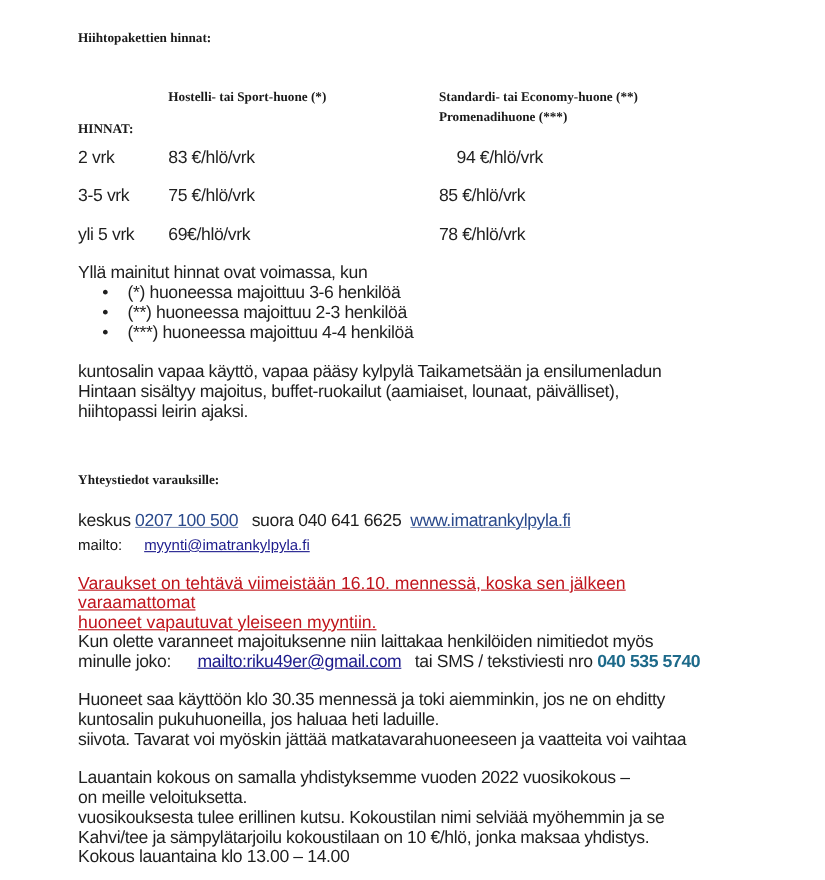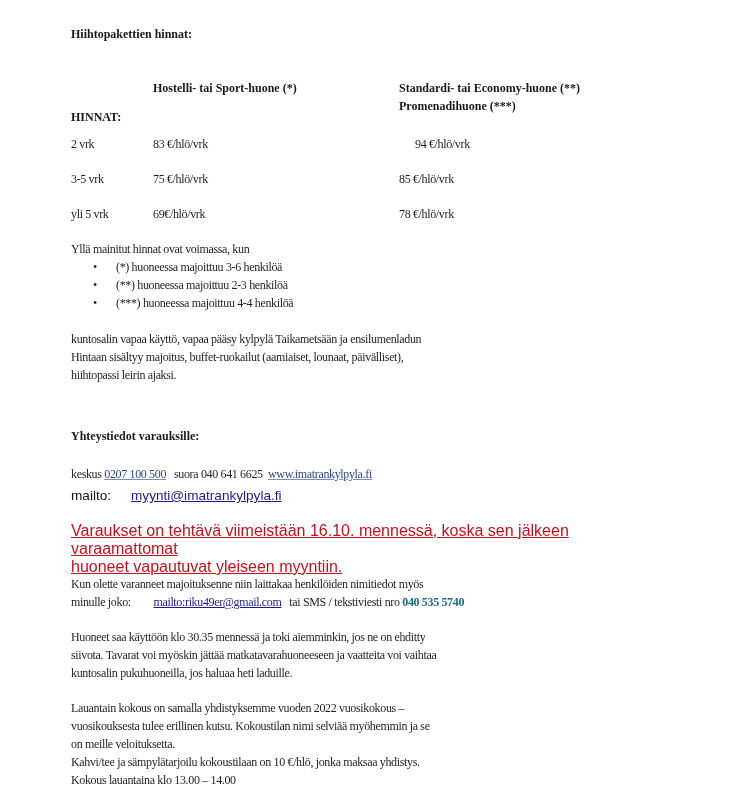--- a/index.html
+++ b/index.html
@@ -15,22 +15,22 @@
       font-family: "DejaVu Serif", "Liberation Serif", serif;
       color: #1a1a1a;
     }
     .page {
       position: absolute;
       left: 71px;
       top: 0;
       width: 640px;
     }
     .body-text {
-      font-family: Liberation Serif, serif;
-      font-size: 12px;
+      font-family: Liberation Sans, sans-serif;
+      font-size: 16px;
       letter-spacing: -0.35px;
       line-height: 18px;
       color: #1f1f1f;
     }
     .bold-heading {
       font-family: "Liberation Serif", "DejaVu Serif", serif;
       font-weight: bold;
       font-size: 12px;
       color: #1a1a1a;
     }
@@ -159,25 +159,25 @@
     <div>
       <span>minulle joko:</span>
       <a class="link-navy">mailto:riku49er@gmail.com</a>&nbsp;&nbsp;
       <span>tai SMS / tekstiviesti  nro</span>
       <span class="phone-bold">040 535 5740</span>
     </div>
   </div>
 
   <div class="abs body-text" style="top:628px; left:0;">
     <div>Huoneet saa käyttöön klo 30.35 mennessä ja toki aiemminkin, jos ne on ehditty</div>
+    <div>kuntosalin pukuhuoneilla, jos haluaa heti laduille.</div>
     <div>siivota. Tavarat voi myöskin jättää matkatavarahuoneeseen ja vaatteita voi vaihtaa</div>
-    <div>kuntosalin pukuhuoneilla, jos haluaa heti laduille.</div>
   </div>
 
   <div class="abs body-text" style="top:699px; left:0;">
     <div>Lauantain kokous on samalla yhdistyksemme vuoden 2022 vuosikokous –</div>
+    <div>on meille veloituksetta.</div>
     <div>vuosikouksesta tulee erillinen kutsu. Kokoustilan nimi selviää myöhemmin ja se</div>
-    <div>on meille veloituksetta.</div>
     <div>Kahvi/tee ja sämpylätarjoilu kokoustilaan on 10 €/hlö, jonka maksaa yhdistys.</div>
     <div>Kokous lauantaina klo 13.00 – 14.00</div>
   </div>
 
 </div>
 
 </body></html>

